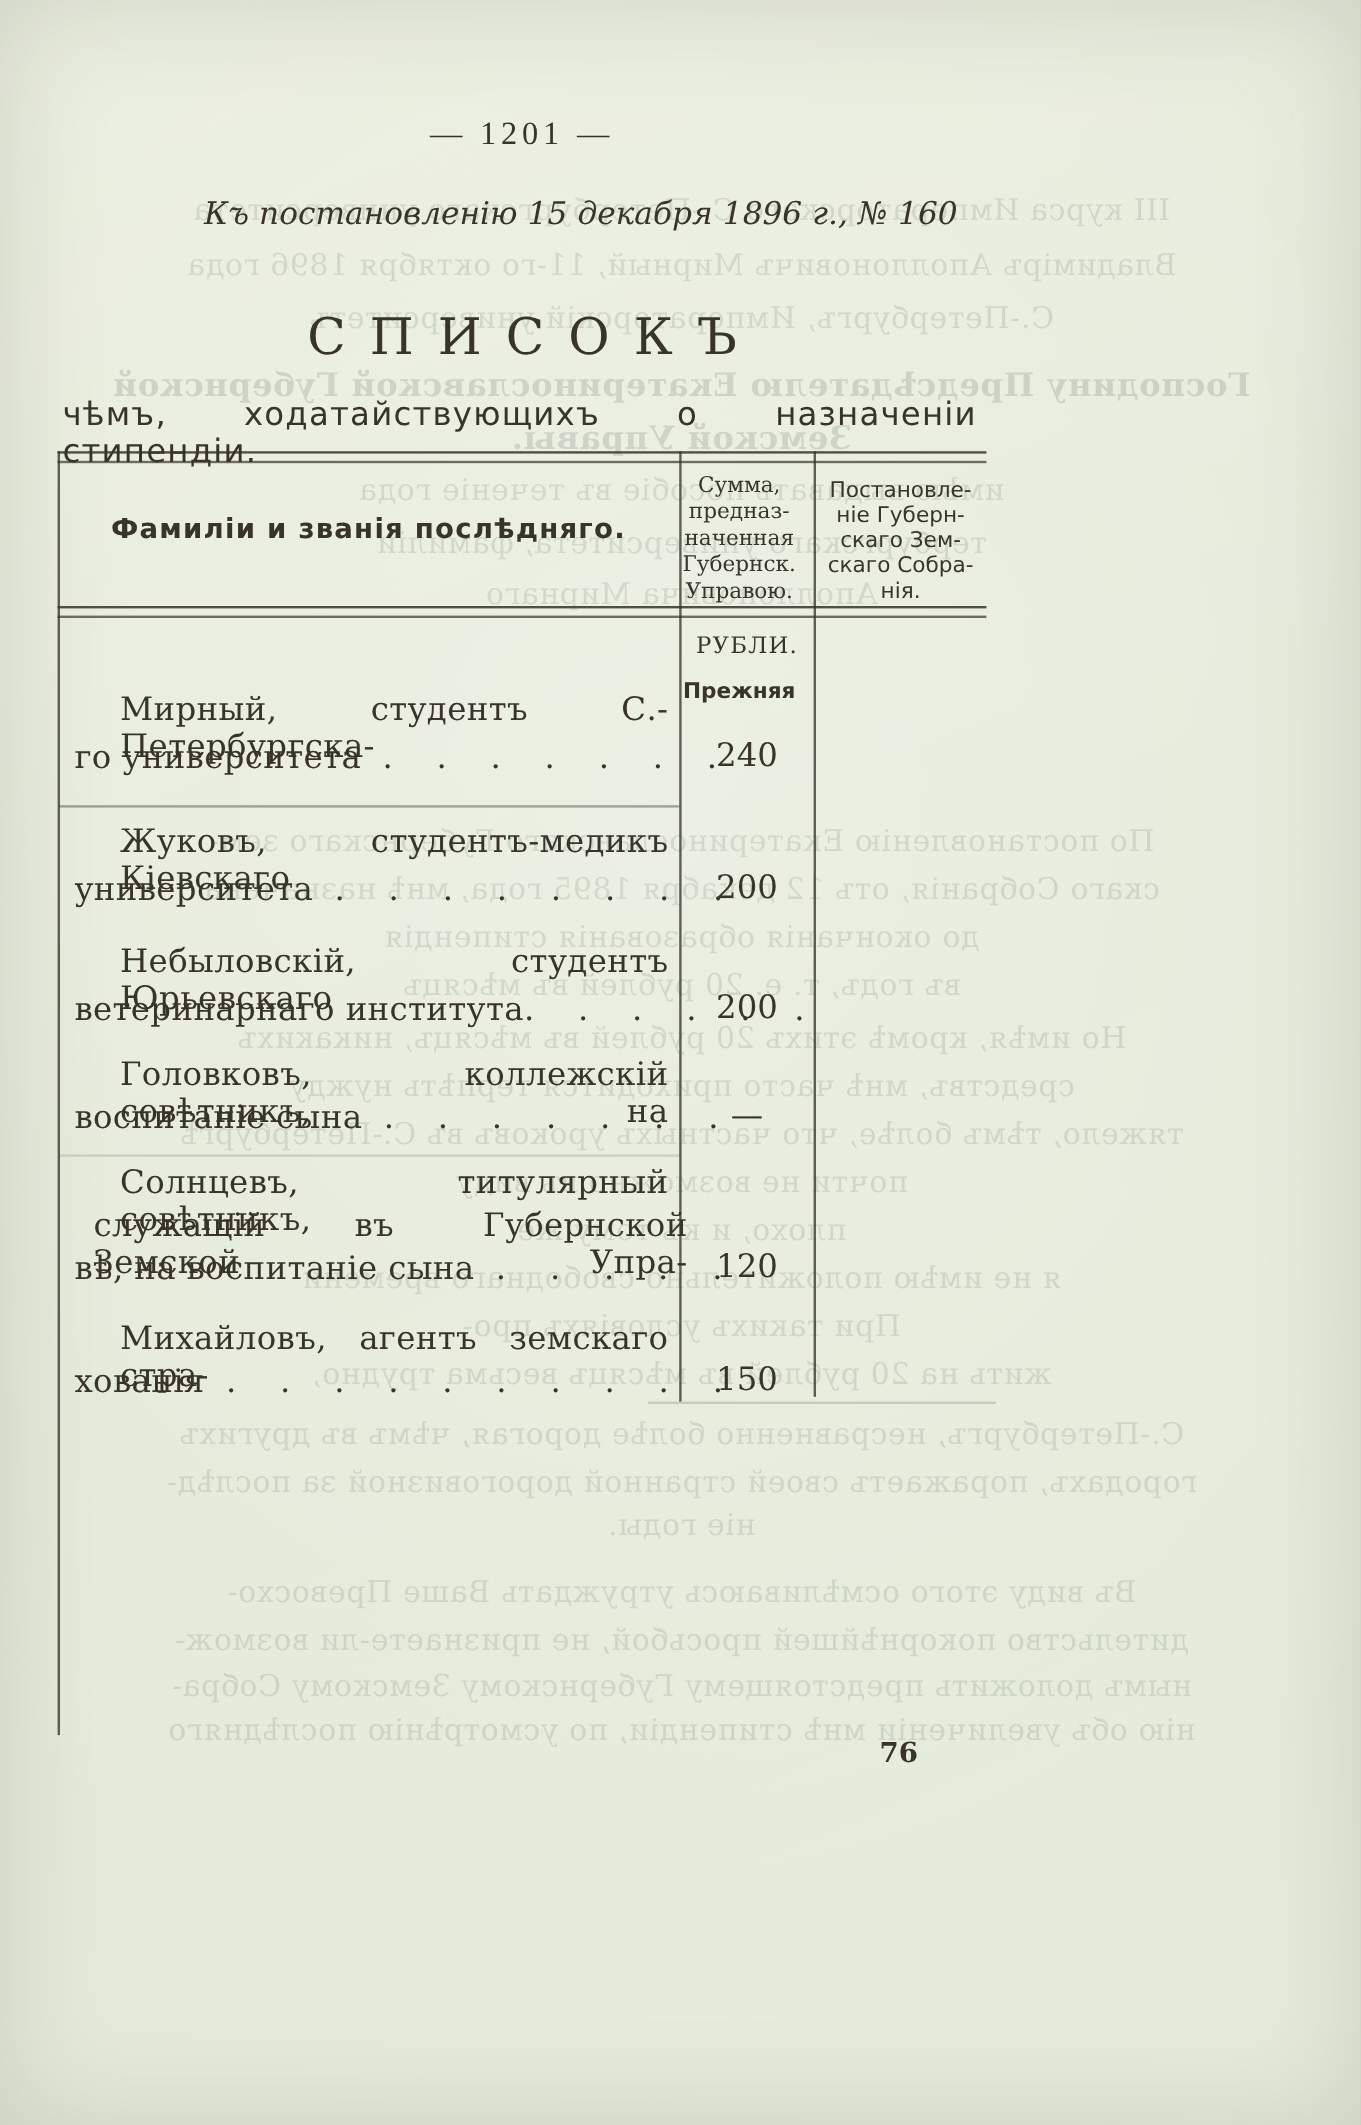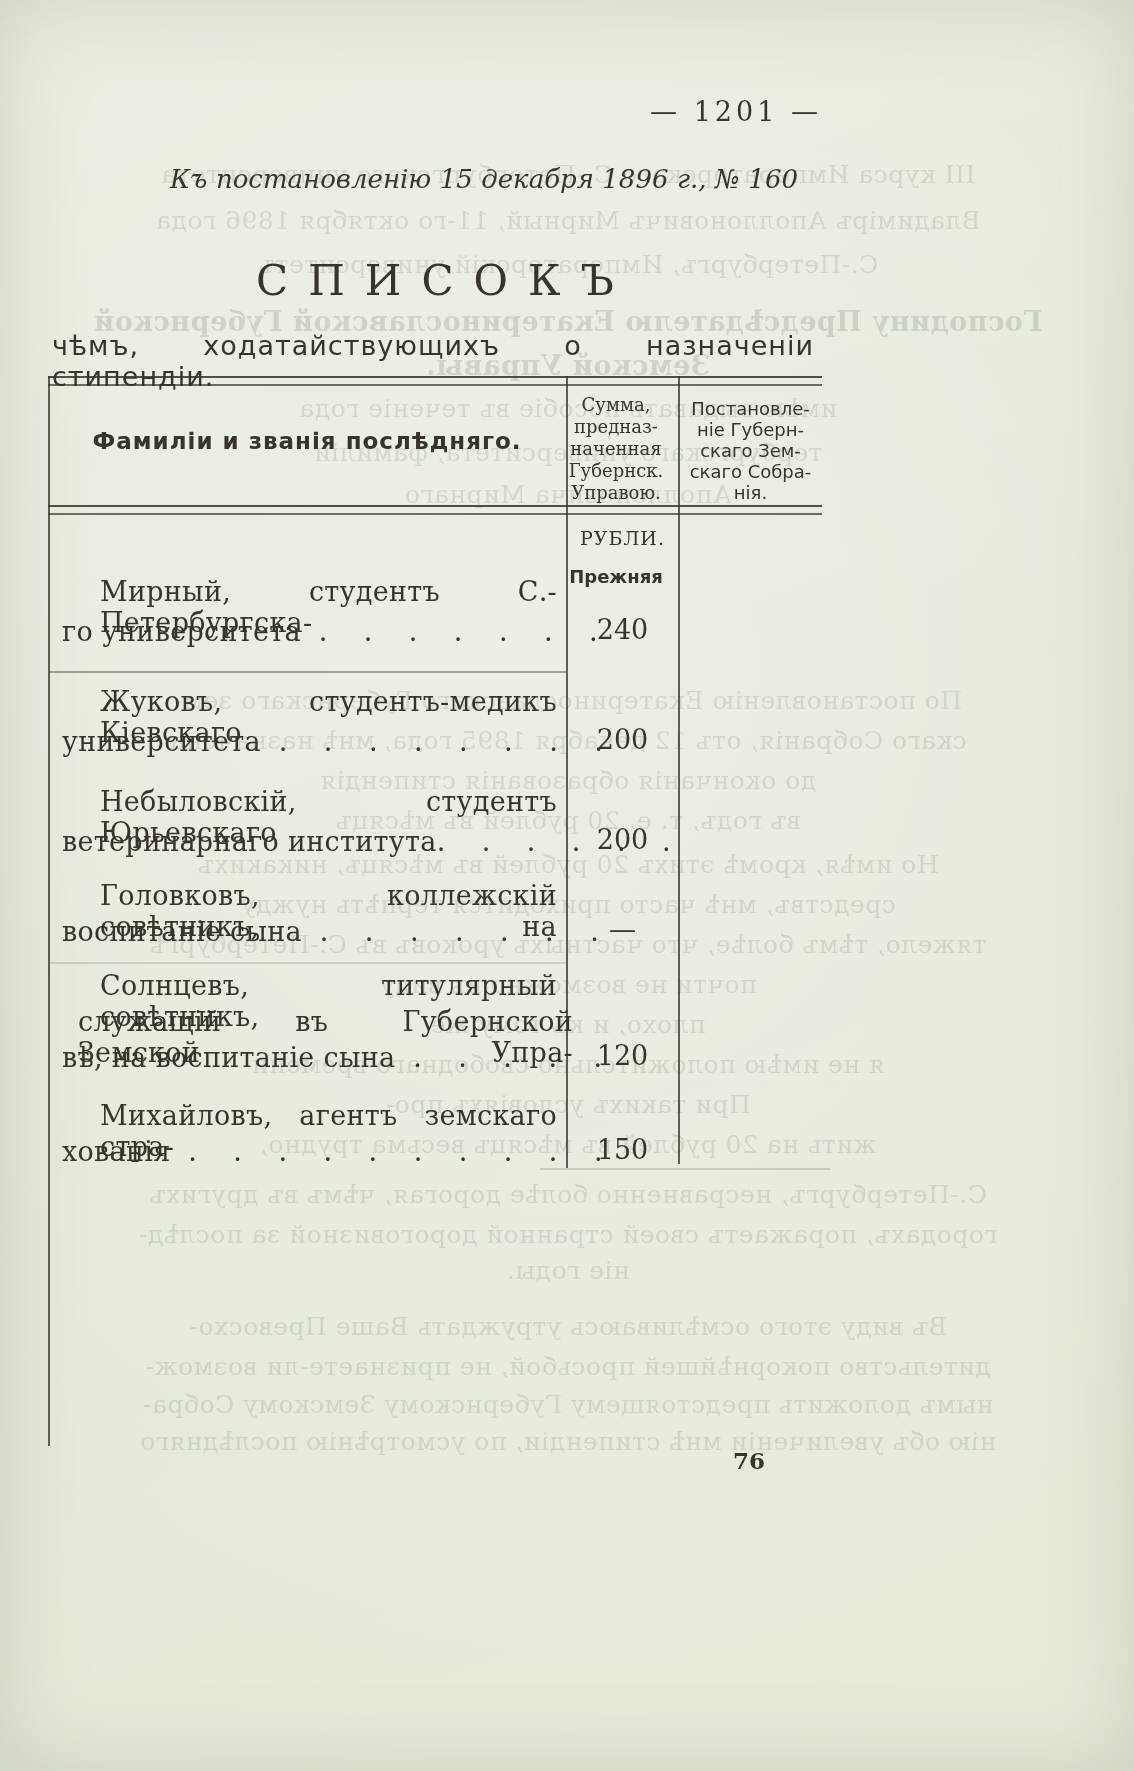--- a/index.html
+++ b/index.html
@@ -32,21 +32,21 @@
   }
   .ghost.b { font-weight: bold; font-size: 27px; opacity: 0.17; }
 
   .gline { position: absolute; background: #4a5a4c; height: 2px; }
 
   
   .ink { color: #38342b; }
 
   .pagenum-top {
     position: absolute; top: 96px; left: 48px; width: 774px;
-    text-align: right; font-size: 27px; letter-spacing: 4px;
+    text-align: center; font-size: 27px; letter-spacing: 4px; font-family: Liberation Serif, serif;
   }
   .decree {
     position: absolute; top: 164px; left: 170px; width: 628px;
     font-style: italic; font-size: 26px;
     text-align: justify; text-align-last: justify;
   }
   .title {
     position: absolute; top: 256px; left: 48px; width: 774px;
     text-align: center; font-size: 42px; letter-spacing: 20px; padding-left: 20px;
     box-sizing: border-box;

